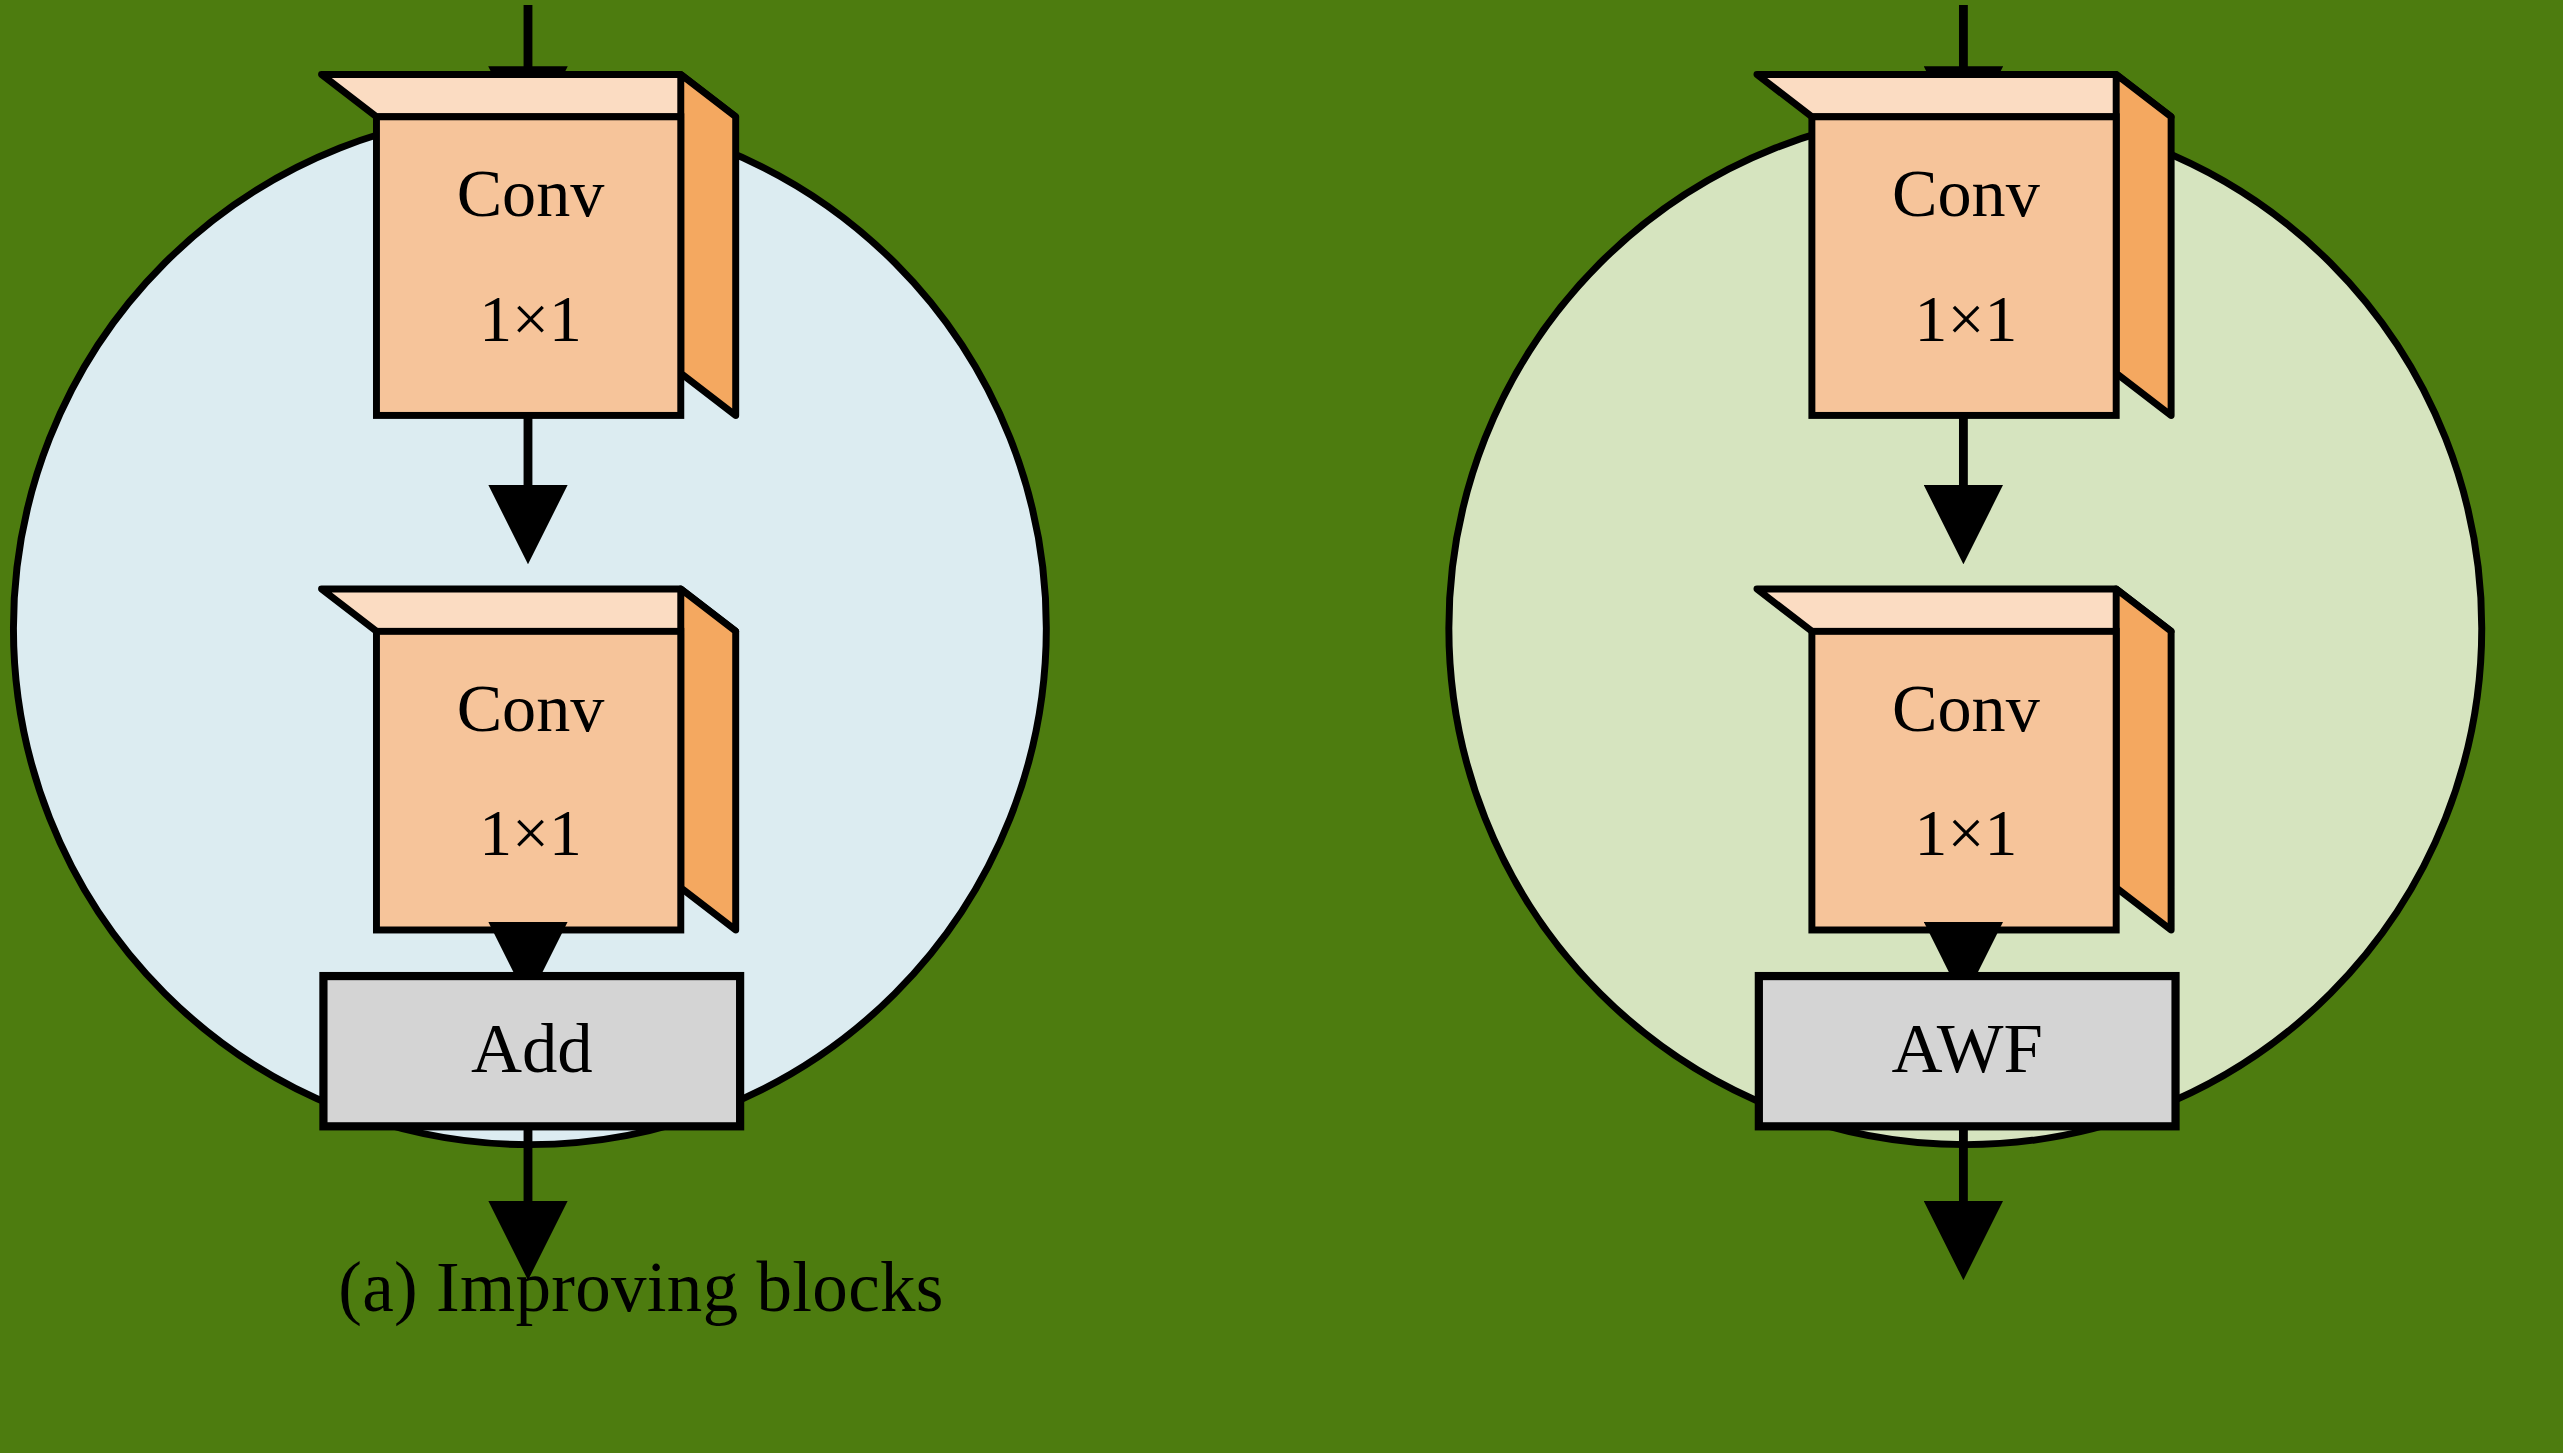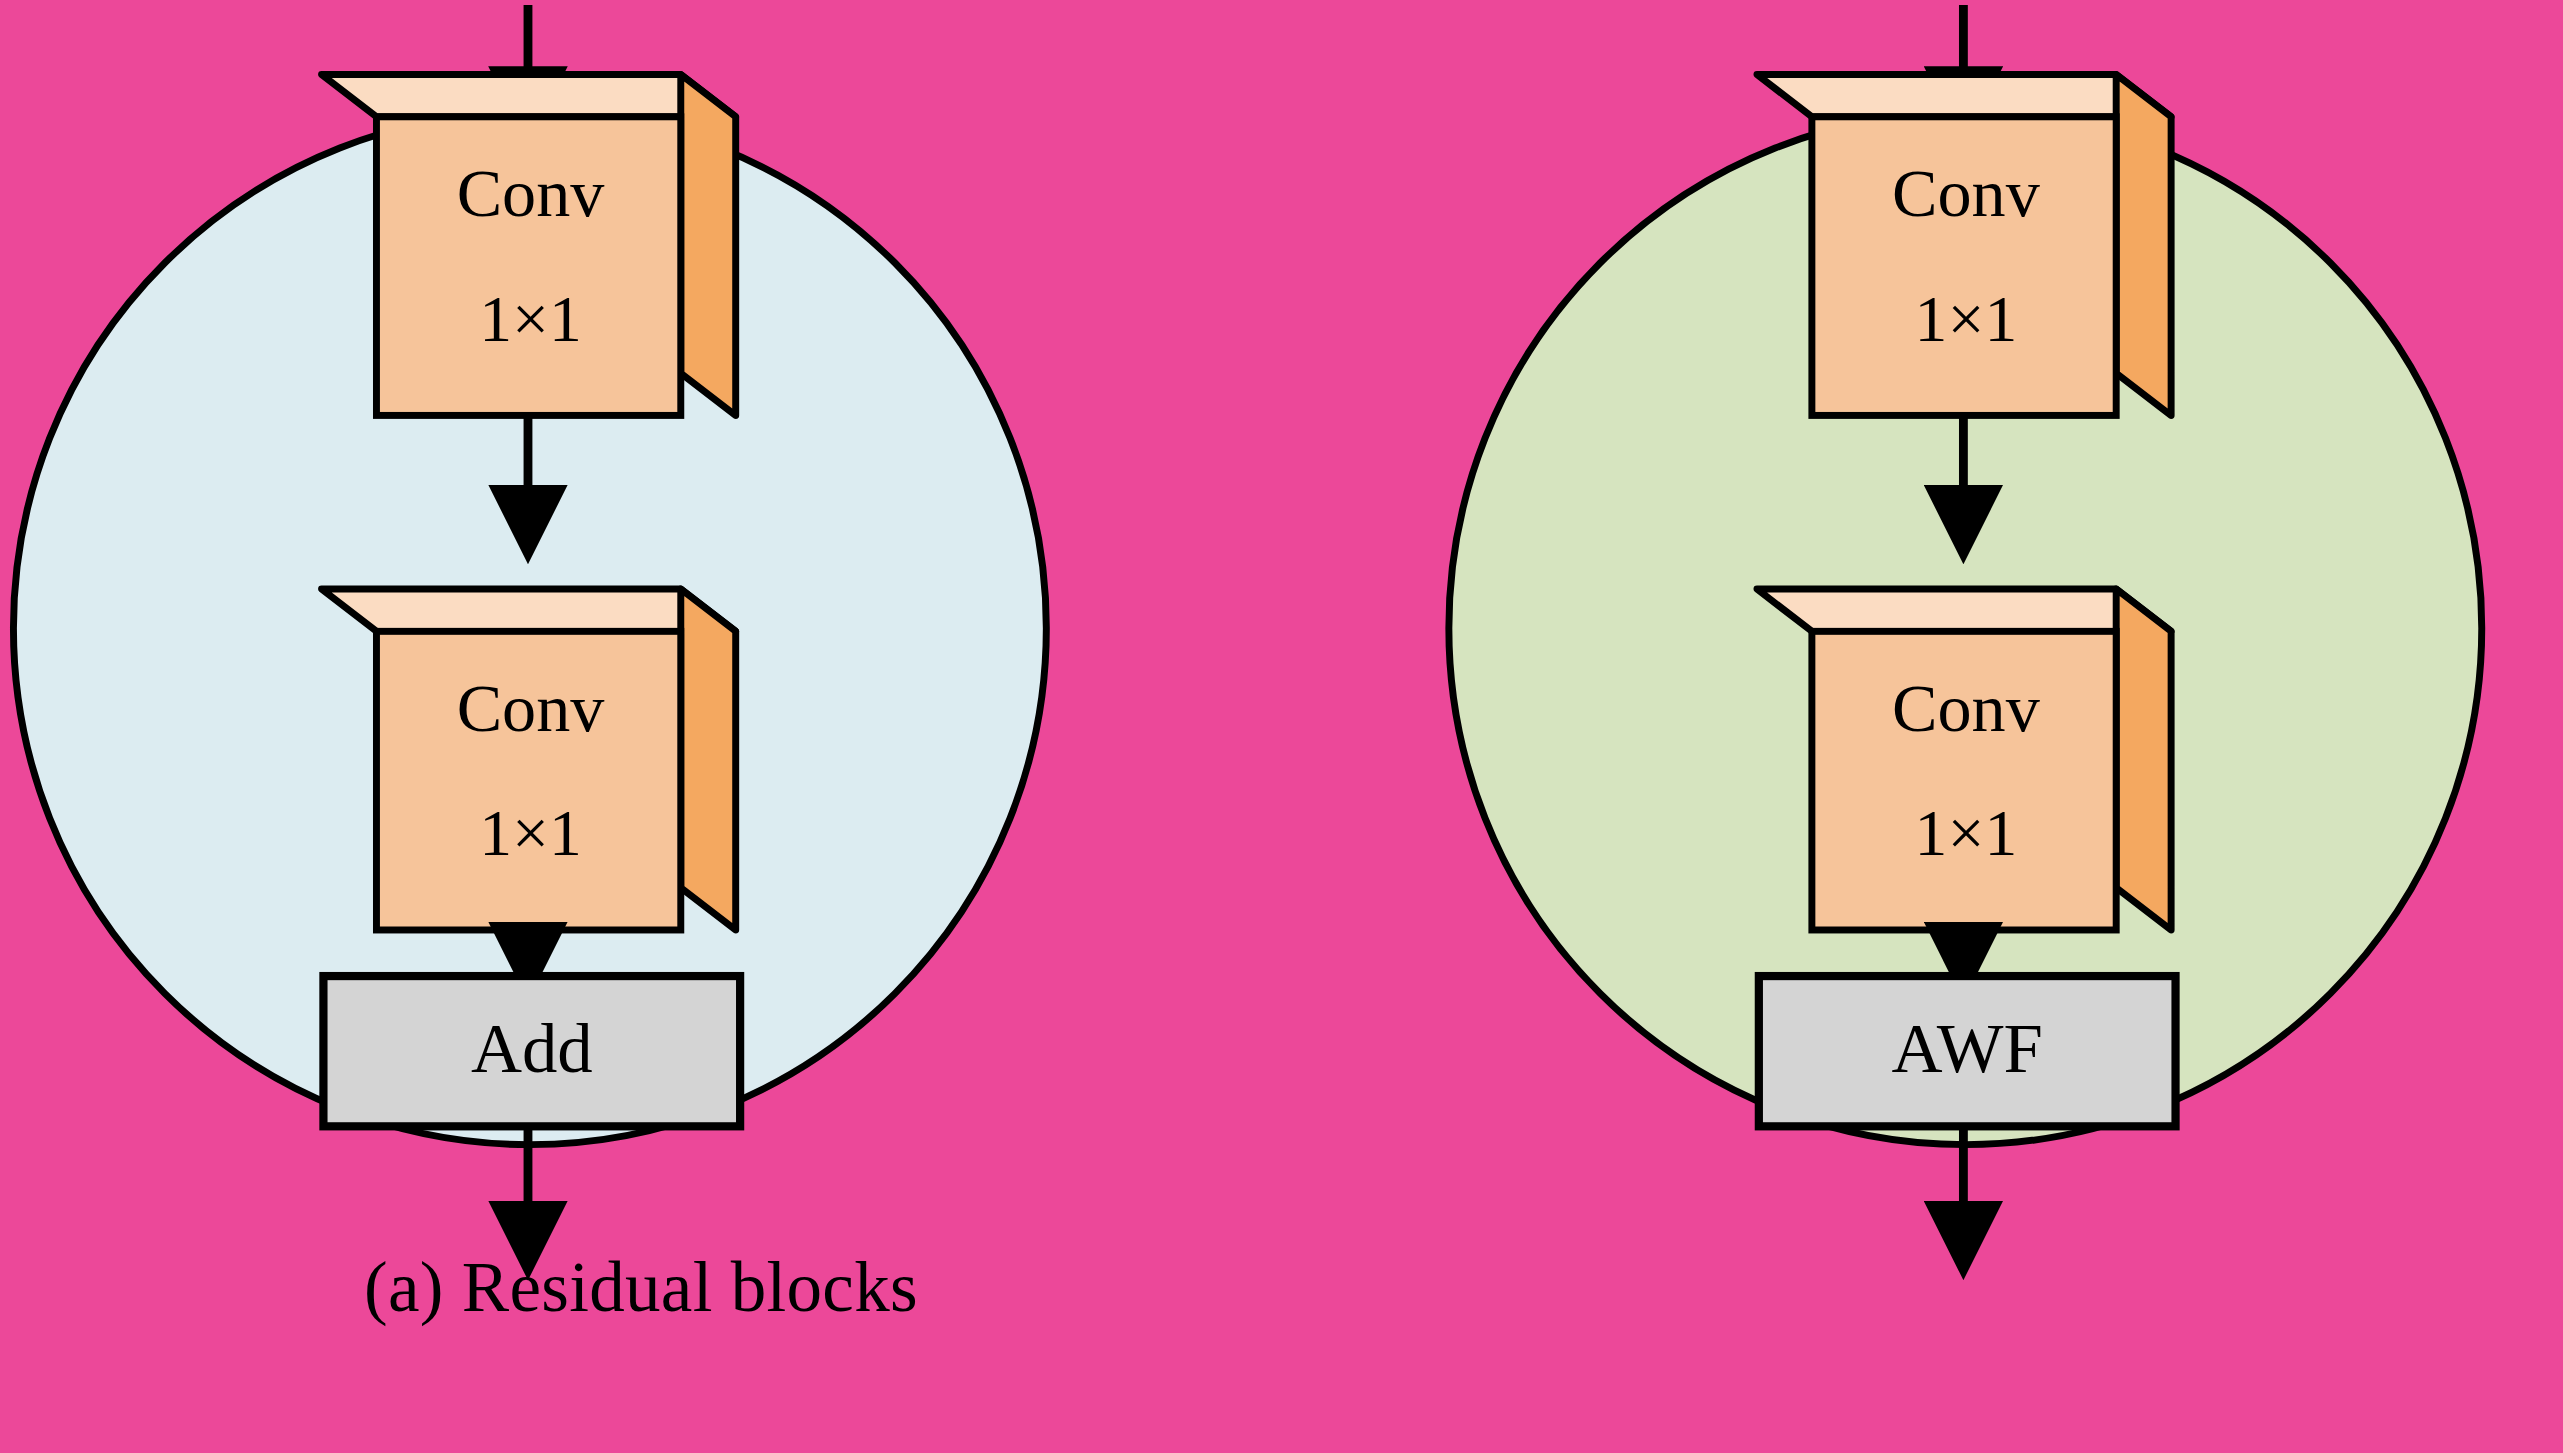--- a/index.html
+++ b/index.html
@@ -2,21 +2,21 @@
 <html style="font-size:10px"><head>
 <meta charset="utf-8">
 <title>Residual blocks diagram</title>
 <style>
   html,body{margin:0;padding:0;background:#ffffff;}
   body{
     width:2563px;height:1454px;
     font-family:"Liberation Serif","DejaVu Serif",serif;
     overflow:hidden;
   }
-  #stage{position:relative;width:2563px;height:1454px;background:#ec4899;}
+  #stage{position:relative;width:2563px;height:1454px;background:#4d7c0f;}
   .panel{position:absolute;top:0;height:1454px;width:1282px;}
   #panel-a{left:0;}
   #panel-b{left:1282px;}
   svg.diagram{position:absolute;left:0;top:0;width:1282px;height:1454px;display:block;}
   .caption{
     position:absolute;
     left:0;width:1282px;
     top:1247px;
     text-align:center;
     font-size:71px;
@@ -76,21 +76,21 @@
       <line x1="836" y1="1473" x2="836" y2="1570" stroke="#000" stroke-width="14" marker-end="url(#ah-a)"></line>
 
       <g>
         <rect x="512" y="1546" width="660" height="238" fill="#D4D4D4" stroke="#000" stroke-width="13"></rect>
         <text class="boxlabel merge-word" x="842" y="1672">Add</text>
       </g>
 
       <line x1="836" y1="1784" x2="836" y2="2012" stroke="#000" stroke-width="14" marker-end="url(#ah-a)"></line>
     </svg>
 
-    <div class="caption">(a) Residual blocks</div>
+    <div class="caption">(a) Improving blocks</div>
   </div>
 
   <div class="panel" id="panel-b">
     <svg class="diagram" viewBox="0 0 2030 2303">
       <defs>
         <marker id="ah-b" viewBox="0 0 12 12" refX="10.5" refY="6" markerWidth="9" markerHeight="9" orient="auto-start-reverse" markerUnits="strokeWidth">
           <path d="M 0 0 L 12 6 L 0 12 z" fill="#000"></path>
         </marker>
       </defs>
 

